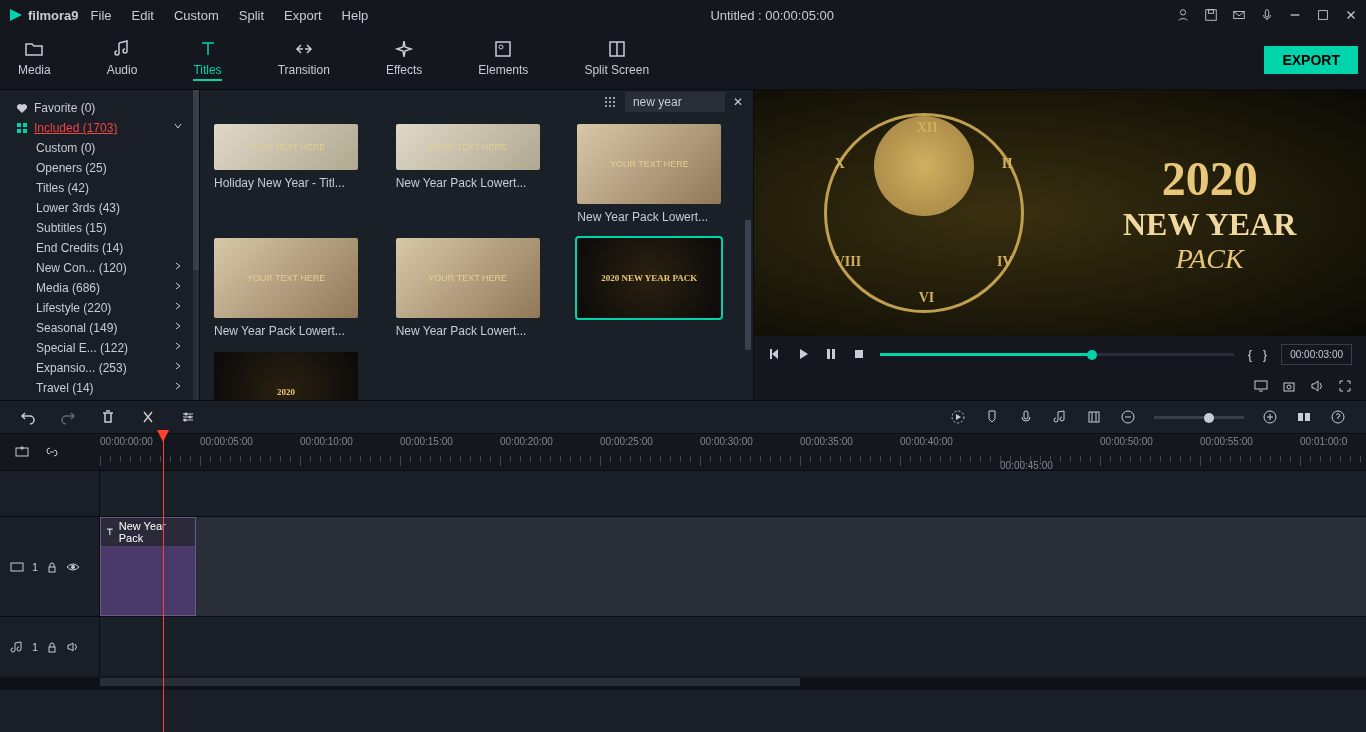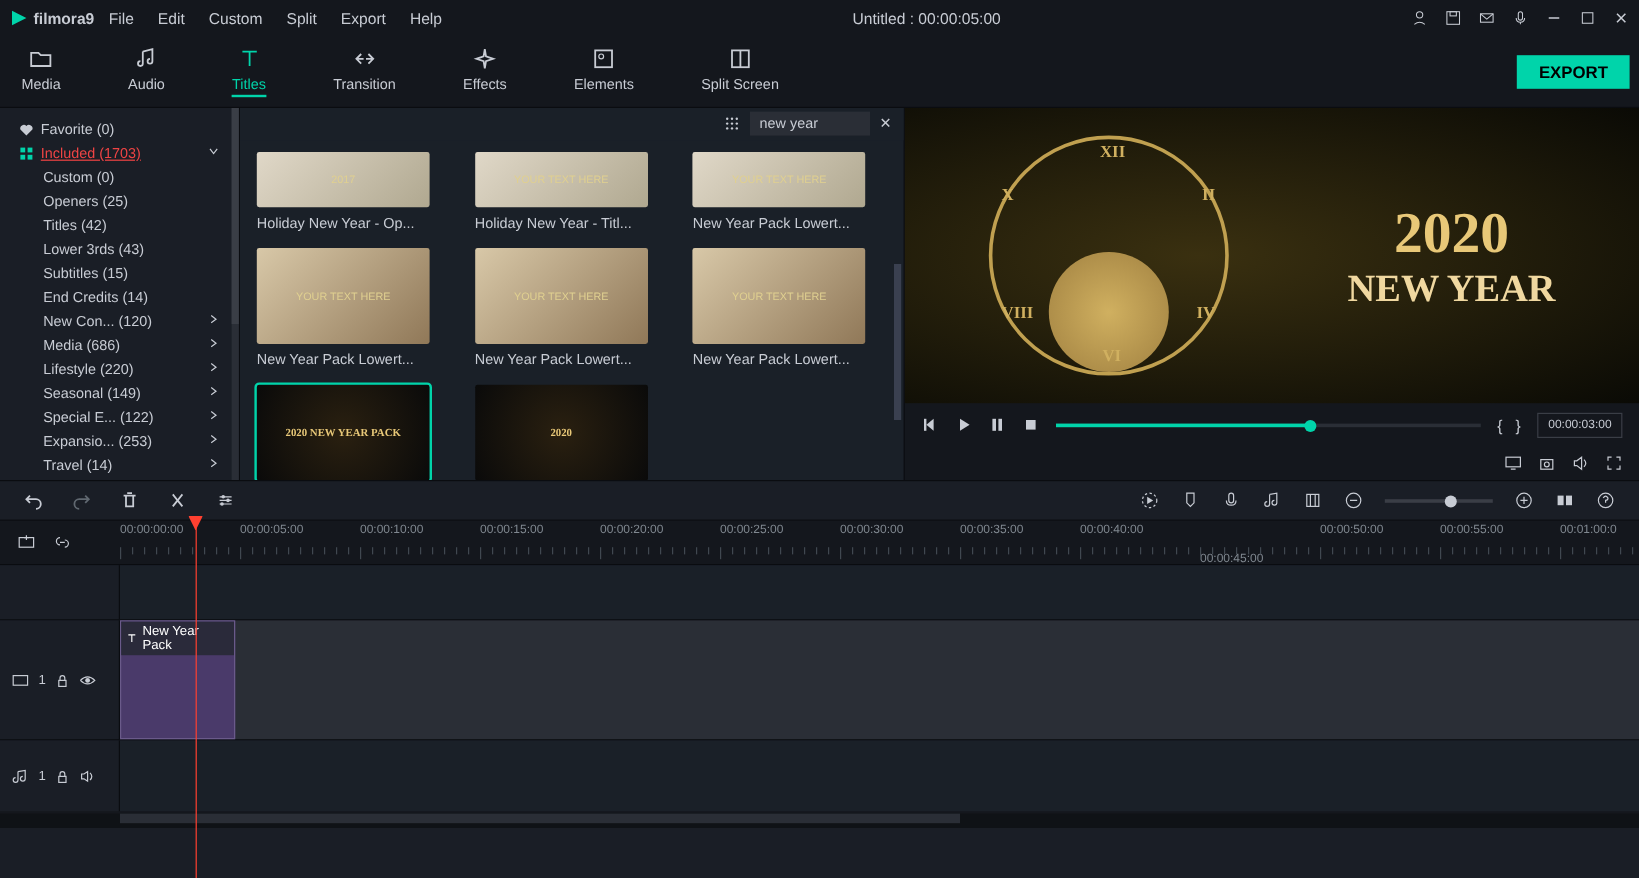--- a/index.html
+++ b/index.html
@@ -45,21 +45,21 @@
 .thumb-img { width: 144px; height: 80px; background: linear-gradient(135deg, #3a3020, #5a4830); border-radius: 2px; display: flex; align-items: center; justify-content: center; font-size: 9px; color: #e0d090; text-align: center; overflow: hidden; position: relative; }
 .thumb-img.tall { height: 46px; }
 .thumb-img.dark { background: radial-gradient(circle, #2a2010, #0a0a0a); }
 .thumb-img.sel { outline: 2px solid #00d4aa; }
 .thumb-label { font-size: 12px; white-space: nowrap; overflow: hidden; text-overflow: ellipsis; }
 .browser-scroll { position: absolute; right: 2px; top: 30px; width: 6px; height: 270px; }
 .browser-scroll-thumb { width: 6px; height: 130px; background: #3a4050; position: absolute; top: 100px; }
 
 .preview-panel { width: 612px; background: #14171d; display: flex; flex-direction: column; }
 .preview { flex: 1; background: radial-gradient(ellipse at 40% 50%, #3a3010, #0a0a05); display: flex; align-items: center; justify-content: space-around; padding: 20px; position: relative; }
-.clock-face { width: 200px; height: 200px; border-radius: 50%; border: 3px solid #c0a050; position: relative; display: flex; align-items: flex-end; justify-content: center; }
+.clock-face { width: 200px; height: 200px; border-radius: 50%; border: 3px solid #c0a050; position: relative; display: flex; align-items: flex-start; justify-content: center; }
 .gears { width: 100px; height: 100px; background: radial-gradient(circle, #d0b060, #a08040); border-radius: 50%; }
 .preview-text { text-align: center; }
 .pv-year { font-size: 48px; color: #e8c878; font-weight: 700; font-family: Georgia, serif; }
 .pv-ny { font-size: 32px; color: #f0d8a0; font-weight: 700; font-family: Georgia, serif; }
 .pv-pack { font-size: 28px; color: #e8c878; font-style: italic; font-family: Georgia, serif; }
 .player-controls { height: 36px; display: flex; align-items: center; gap: 14px; padding: 0 14px; }
 .pc-btn { width: 14px; height: 14px; cursor: pointer; }
 .progress { flex: 1; height: 3px; background: #2a2e36; position: relative; }
 .progress-fill { height: 100%; width: 60%; background: #00d4aa; position: relative; }
 .progress-head { width: 10px; height: 10px; background: #00d4aa; border-radius: 50%; position: absolute; right: -5px; top: -3px; }
@@ -302,24 +302,20 @@
           <circle cx="11" cy="7" r="1" fill="#c8ccd4"></circle>
           <circle cx="3" cy="11" r="1" fill="#c8ccd4"></circle>
           <circle cx="7" cy="11" r="1" fill="#c8ccd4"></circle>
           <circle cx="11" cy="11" r="1" fill="#c8ccd4"></circle>
         </svg>
       <input class="search-box" value="new year" style="">
       <span class="search-clear">✕</span>
     </div>
     <div class="thumbs" id="thumbs-grid">
         <div class="thumb">
-          <div class="thumb-img tall" style="background:linear-gradient(135deg,#e0d8c8,#b0a890)">2017</div>
-          <div class="thumb-label">Holiday New Year - Op...</div>
-        </div>
-        <div class="thumb">
           <div class="thumb-img tall" style="background:linear-gradient(135deg,#e0d8c8,#b0a890)">YOUR TEXT HERE</div>
           <div class="thumb-label">Holiday New Year - Titl...</div>
         </div>
         <div class="thumb">
           <div class="thumb-img tall" style="background:linear-gradient(135deg,#e0d8c8,#b0a890)">YOUR TEXT HERE</div>
           <div class="thumb-label">New Year Pack Lowert...</div>
         </div>
         <div class="thumb">
           <div class="thumb-img" style="background:linear-gradient(135deg,#d8c8a8,#907858)">YOUR TEXT HERE</div>
           <div class="thumb-label">New Year Pack Lowert...</div>
@@ -355,20 +351,21 @@
         <span class="roman" style="top:40px;right:8px">II</span>
         <span class="roman" style="bottom:40px;right:8px">IV</span>
         <span class="roman" style="bottom:4px;left:92px">VI</span>
         <span class="roman" style="bottom:40px;left:8px">VIII</span>
         <span class="roman" style="top:40px;left:8px">X</span>
         <div class="gears"></div>
       </div>
       <div class="preview-text">
         <div class="pv-year">2020</div>
         <div class="pv-ny">NEW YEAR</div>
+        <div class="pv-pack">PACK</div>
       </div>
     </div>
     <div class="player-controls">
       <svg class="pc-btn" viewBox="0 0 14 14">
           <path d="M10 2 L4 7 L10 12 Z" fill="#c8ccd4"></path>
           <rect x="2" y="2" width="2" height="10" fill="#c8ccd4"></rect>
         </svg>
       <svg class="pc-btn" viewBox="0 0 14 14">
           <path d="M4 2 L12 7 L4 12 Z" fill="#c8ccd4"></path>
         </svg>

